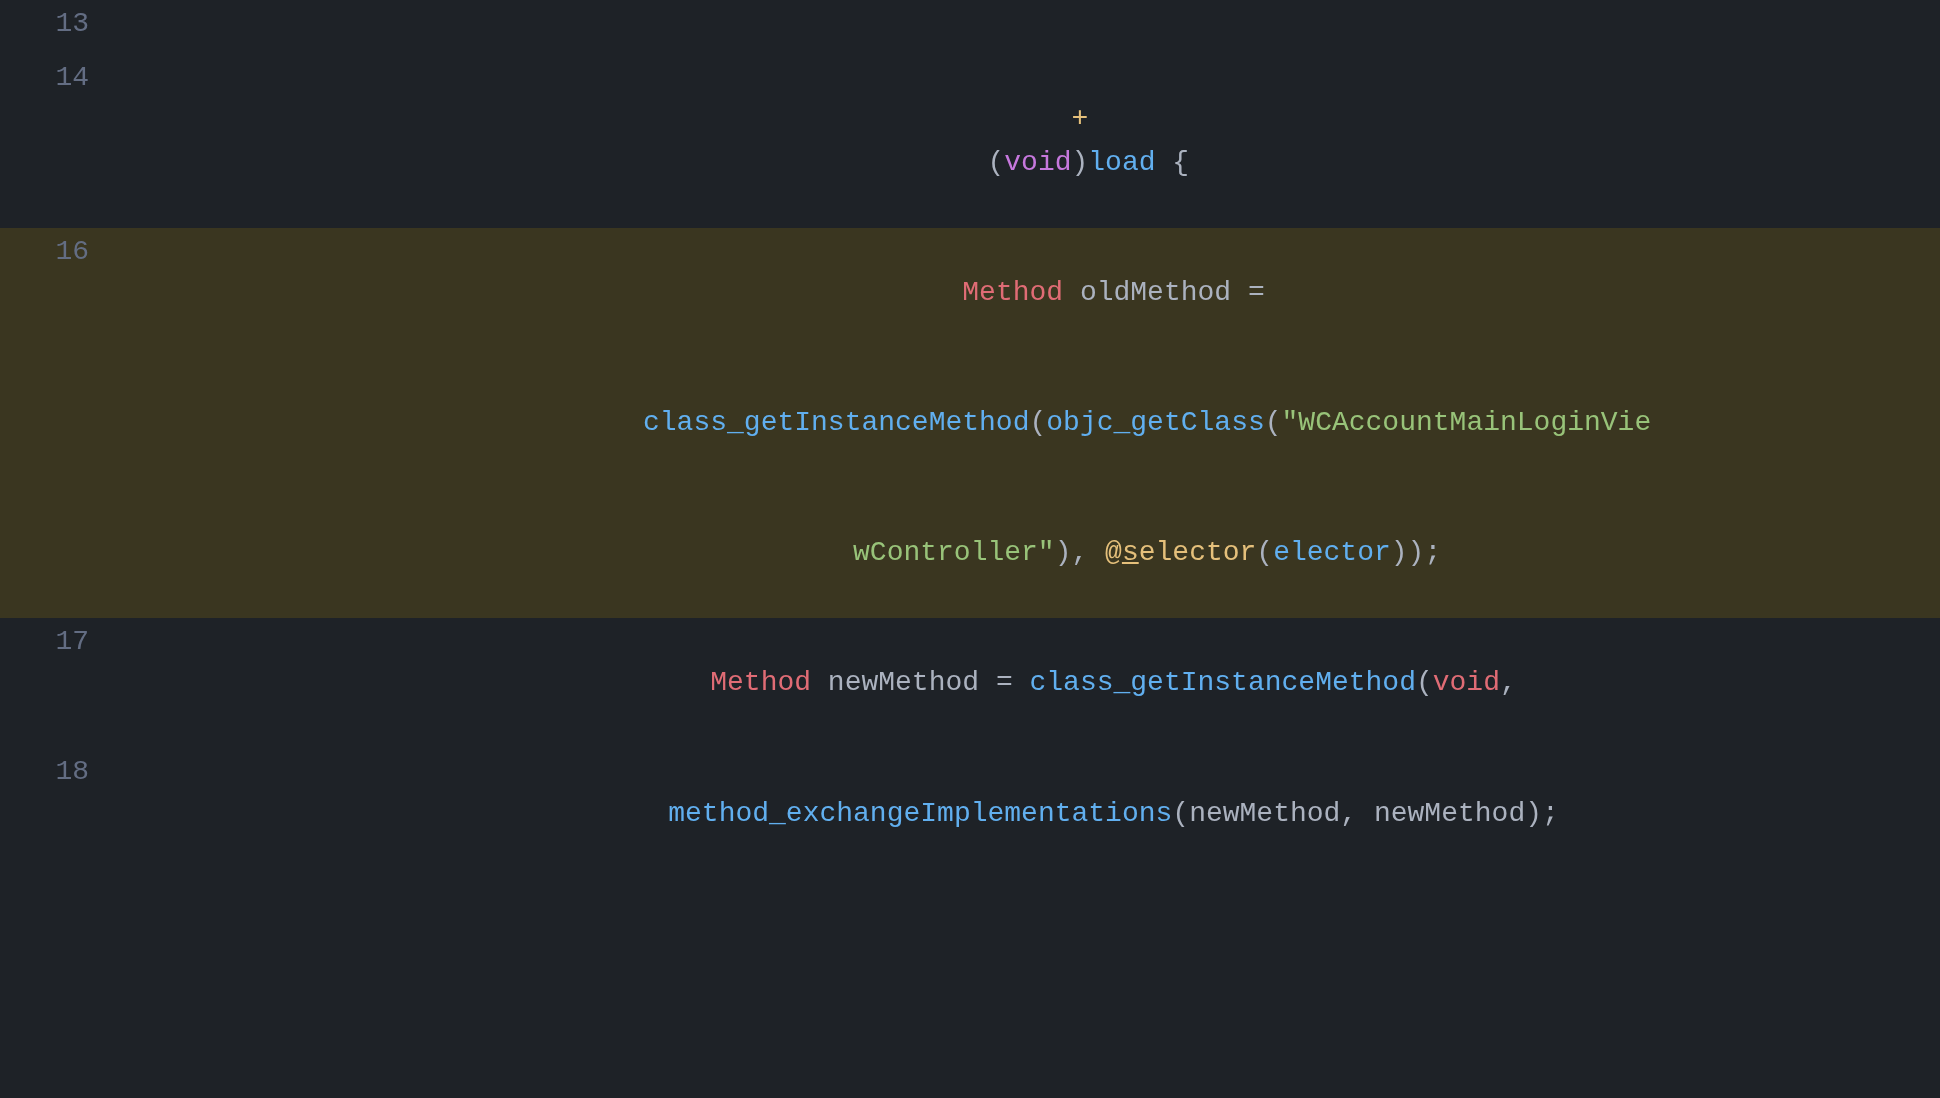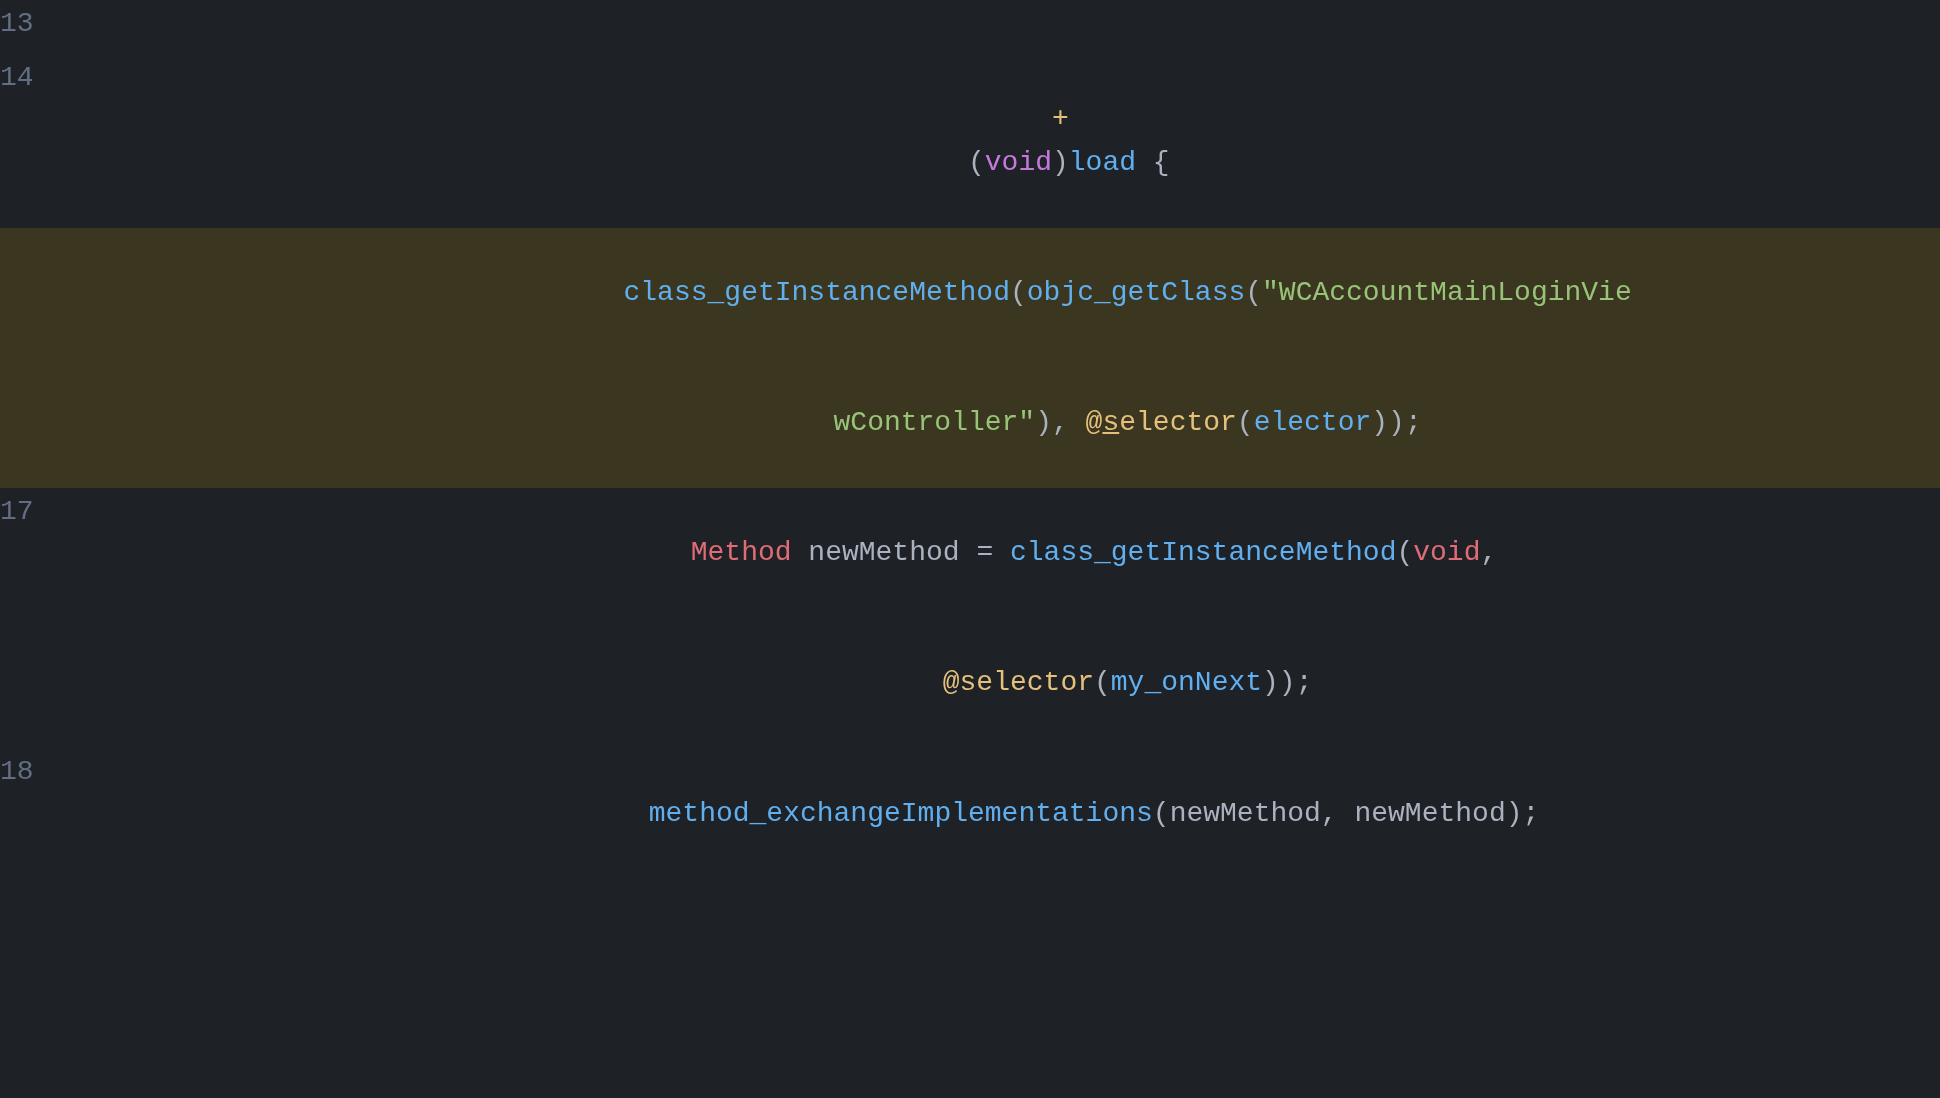--- a/index.html
+++ b/index.html
@@ -34,26 +34,28 @@
       position: relative;
     }
 
     .code-line.highlighted {
       background-color: #3a3620;
     }
 
     .line-number {
       width: 70px;
       min-width: 70px;
+      text-align: right;
       padding-right: 20px;
       color: #636d83;
       user-select: none;
       font-size: 28px;
       line-height: 1.55;
       padding-top: 2px;
+      margin-left: 39px;
     }
 
     .line-content {
       flex: 1;
       padding-left: 10px;
       white-space: pre;
       font-size: 28px;
       line-height: 1.55;
       text-align: center;
     }
@@ -90,44 +92,44 @@
   <div class="code-line">
     <span class="line-number">14</span>
     <span class="line-content">
       <span class="kw-plus">+</span>
       <span class="kw-plain"> (</span><span class="kw-void">void</span><span class="kw-plain">)</span><span class="kw-func">load</span><span class="kw-plain"> {</span>
     </span>
   </div>
 
 
   <div class="code-line highlighted">
+    <span class="line-number">16</span>
+    <span class="line-content">
+      <span class="kw-type">    Method</span><span class="kw-plain"> oldMethod =</span>
+    </span>
+  </div>
+  <div class="code-line highlighted">
     <span class="line-number empty-line-num"></span>
     <span class="line-content">
       <span class="kw-plain">        </span><span class="kw-func">class_getInstanceMethod</span><span class="kw-plain">(</span><span class="kw-func">objc_getClass</span><span class="kw-plain">(</span><span class="kw-string">"WCAccountMainLoginVie</span>
     </span>
   </div>
   <div class="code-line highlighted">
     <span class="line-number empty-line-num"></span>
     <span class="line-content">
       <span class="kw-string">        wController"</span><span class="kw-plain">), </span><span class="kw-selector">@<span style="text-decoration:underline">s</span>elector</span><span class="kw-plain">(</span><span class="kw-func">elector</span><span class="kw-plain">));</span>
     </span>
   </div>
 
   <div class="code-line">
     <span class="line-number">17</span>
     <span class="line-content">
       <span class="kw-type">    Method</span><span class="kw-plain"> newMethod = </span><span class="kw-func">class_getInstanceMethod</span><span class="kw-plain">(</span><span class="kw-self">void</span><span class="kw-plain">,</span>
     </span>
   </div>
-  <div class="code-line">
-    <span class="line-number empty-line-num"></span>
-    <span class="line-content">
-      <span class="kw-plain">        </span><span class="kw-selector">@selector</span><span class="kw-plain">(</span><span class="kw-func">my_onNext</span><span class="kw-plain">));</span>
-    </span>
-  </div>
 
   <div class="code-line">
     <span class="line-number">18</span>
     <span class="line-content">
       <span class="kw-plain">    </span><span class="kw-func">method_exchangeImplementations</span><span class="kw-plain">(newMethod, newMethod);</span>
     </span>
   </div>
 
 </div>
 

